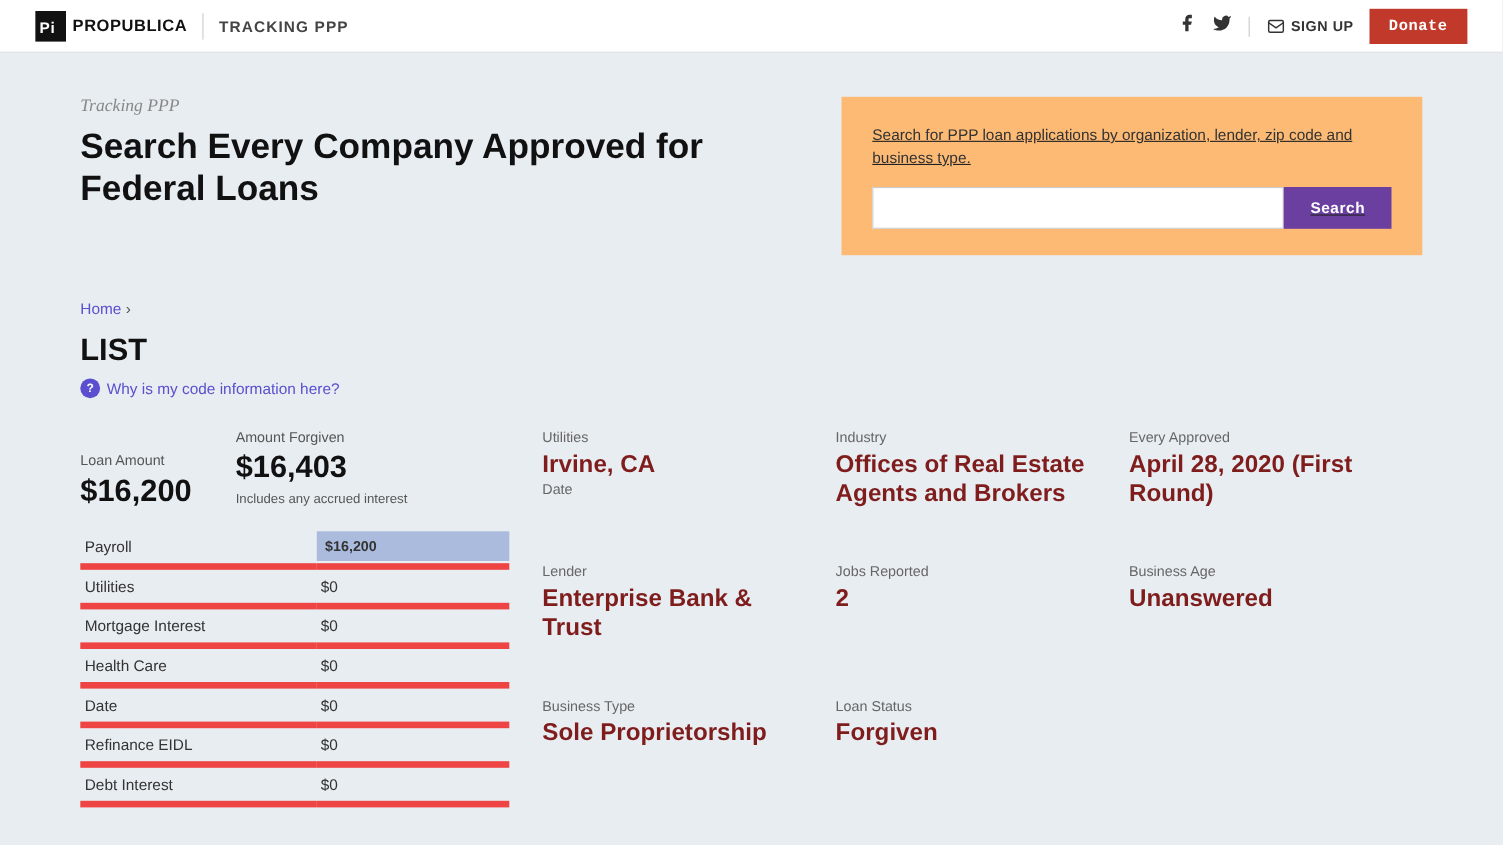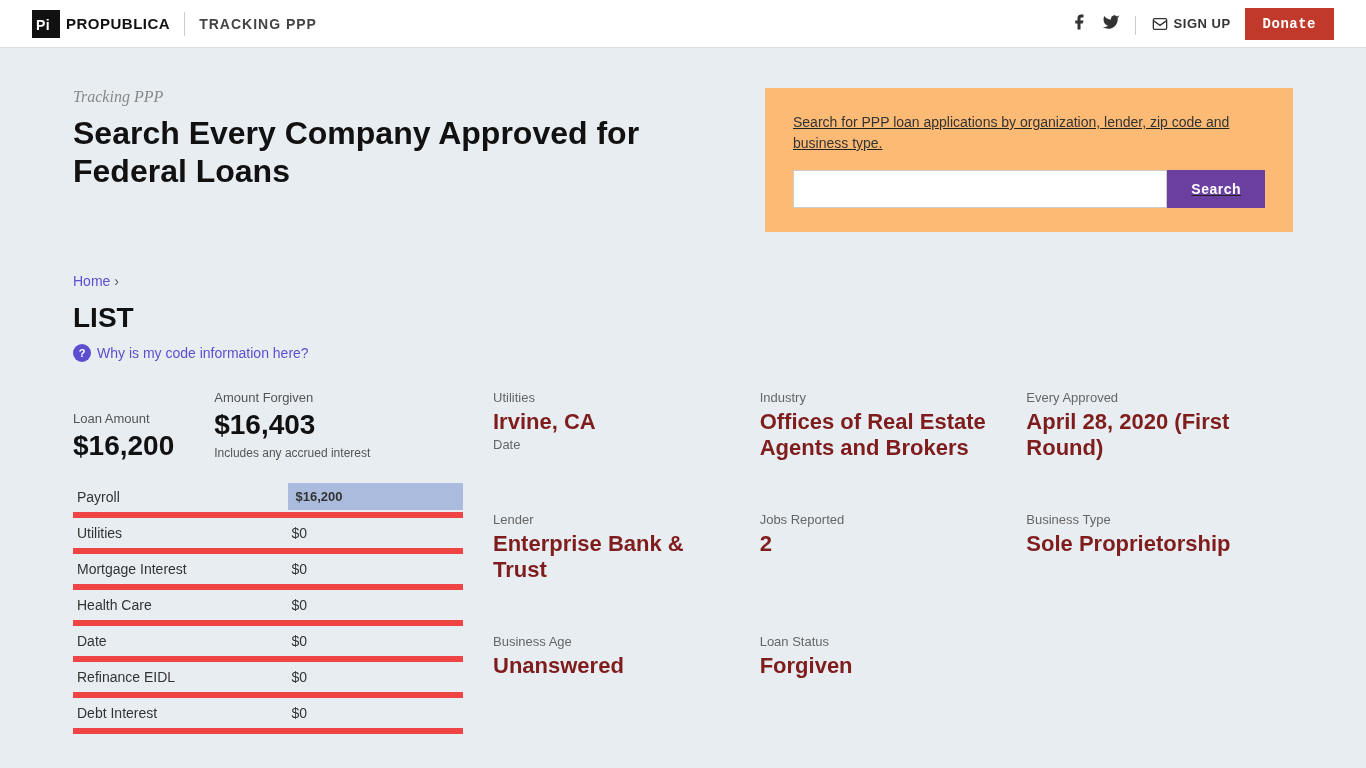--- a/index.html
+++ b/index.html
@@ -456,27 +456,27 @@
 
         <div class="info-cell" style="padding-top:20px;">
           <div class="info-label">Lender</div>
           <div class="info-value-large">Enterprise Bank &amp; Trust</div>
         </div>
         <div class="info-cell" style="padding-top:20px;">
           <div class="info-label">Jobs Reported</div>
           <div class="info-value-large">2</div>
         </div>
         <div class="info-cell" style="padding-top:20px;">
+          <div class="info-label">Business Age</div>
+          <div class="info-value-large">Unanswered</div>
+        </div>
+
+        <div class="info-cell" style="padding-top:20px;">
           <div class="info-label">Business Type</div>
           <div class="info-value-large">Sole Proprietorship</div>
-        </div>
-
-        <div class="info-cell" style="padding-top:20px;">
-          <div class="info-label">Business Age</div>
-          <div class="info-value-large">Unanswered</div>
         </div>
         <div class="info-cell" style="padding-top:20px;">
           <div class="info-label">Loan Status</div>
           <div class="info-value-large">Forgiven</div>
         </div>
         <div class="info-cell" style="padding-top:20px;"></div>
       </div>
     </div>
 
   </div>

